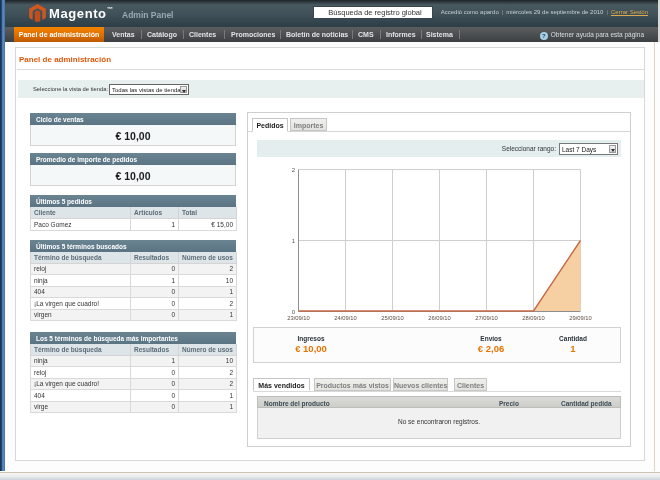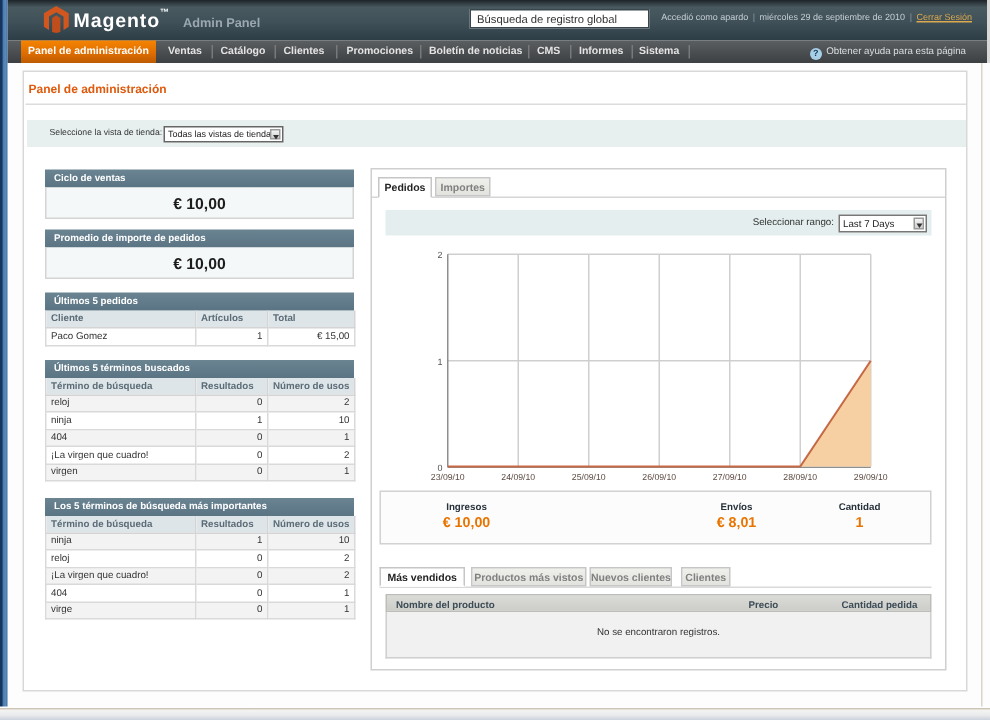--- a/index.html
+++ b/index.html
@@ -18,21 +18,21 @@
 #frame-right-top { left:658px; top:0px; width:2px; height:42px; background:#d8d8d6; }
 
 
 #header { left:5px; top:0; width:653px; height:27px;
   background:linear-gradient(180deg,#1d2429 0%,#48595f 18%,#3f5058 55%,#2d3d46 100%); }
 #logo { left:24px; top:4px; width:17px; height:18px; }
 #brand { left:44px; top:6px; color:#fff; font-size:13px; font-weight:bold; letter-spacing:0.6px; }
 #brand .tm { font-size:6px; vertical-align:top; }
 #brand2 { left:117px; top:10px; color:#9aa8b2; font-size:8.5px; font-weight:bold; }
 #gsearch { left:308px; top:6px; width:120px; height:13px; background:#fff; border:1px solid #39464e;
-  font-size:7.5px; color:#333; line-height:11px; padding-left:4px; }
+  font-size:7.5px; color:#333; line-height:11px; padding-left:4px;text-align:center; }
 #hright { right:10px; top:9px; font-size:6px; color:#c6cfd4; white-space:nowrap; }
 #hright .sep { color:#8d9aa2; padding:0 3px; }
 #hright a { color:#dcA94e; text-decoration:underline; }
 
 
 #nav { left:5px; top:27px; width:653px; height:15px;
   background:linear-gradient(180deg,#5c5f62 0%,#4c4f52 50%,#3d4043 100%);
   font-size:7px; color:#e4e4e4; font-weight:bold; }
 #nav .item { position:absolute; top:0; height:15px; line-height:15px; text-align:center; }
 #nav .active { background:linear-gradient(180deg,#f48400 0%,#e06e00 55%,#bc5a00 100%); color:#fff; }
@@ -314,21 +314,21 @@
     </g>
   </svg>
 
   <div class="abs" id="totals">
     <div class="cell" style="left:27px;width:60px;">
         <div class="cl">Ingresos</div>
         <div class="cv">€ 10,00</div>
       </div>
     <div class="cell" style="left:207px;width:60px;">
         <div class="cl">Envíos</div>
-        <div class="cv">€ 8,01</div>
+        <div class="cv">€ 2,06</div>
       </div>
     <div class="cell" style="left:289px;width:60px;">
         <div class="cl">Cantidad</div>
         <div class="cv">1</div>
       </div>
   </div>
 
   <div id="btabs">
     <div class="tab on" style="left:253px;top:378px;width:57px;">Más vendidos</div>
     <div class="tab" style="left:314px;top:378px;width:77px;">Productos más vistos</div>

